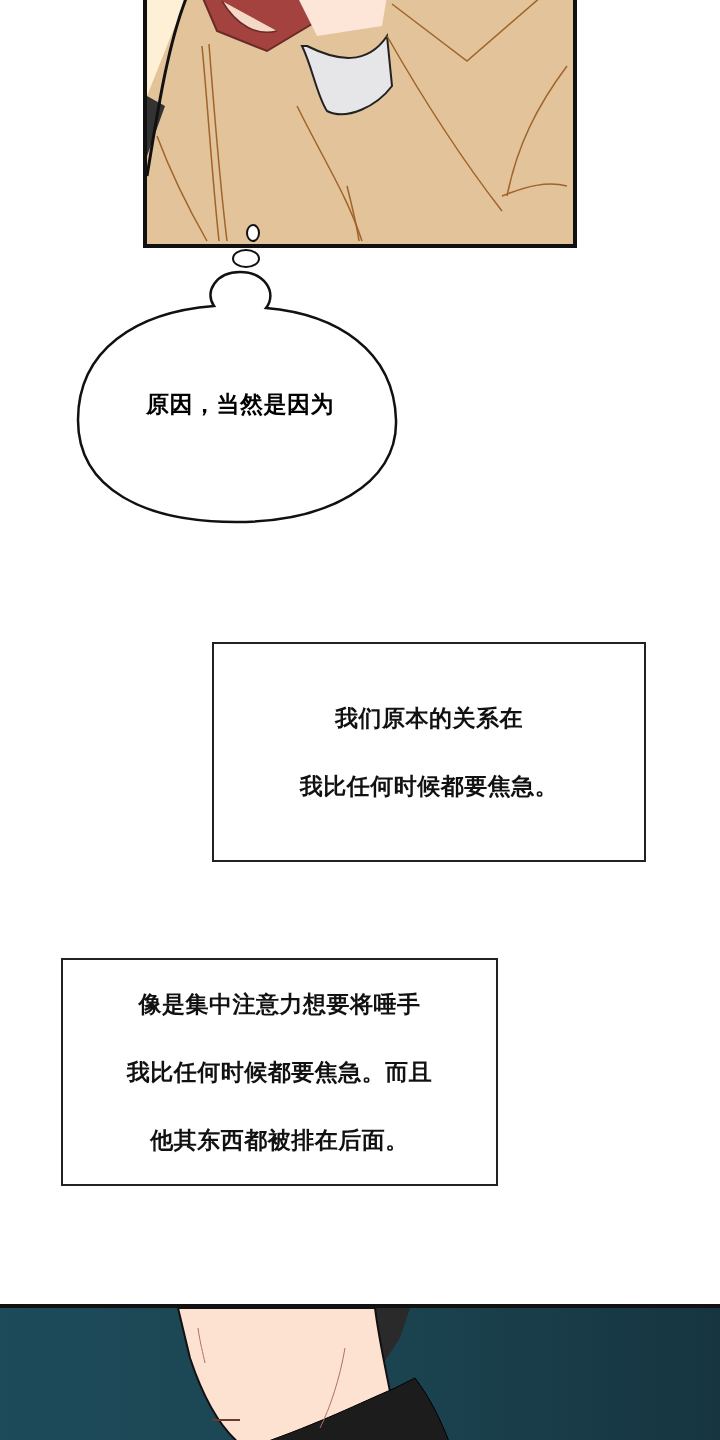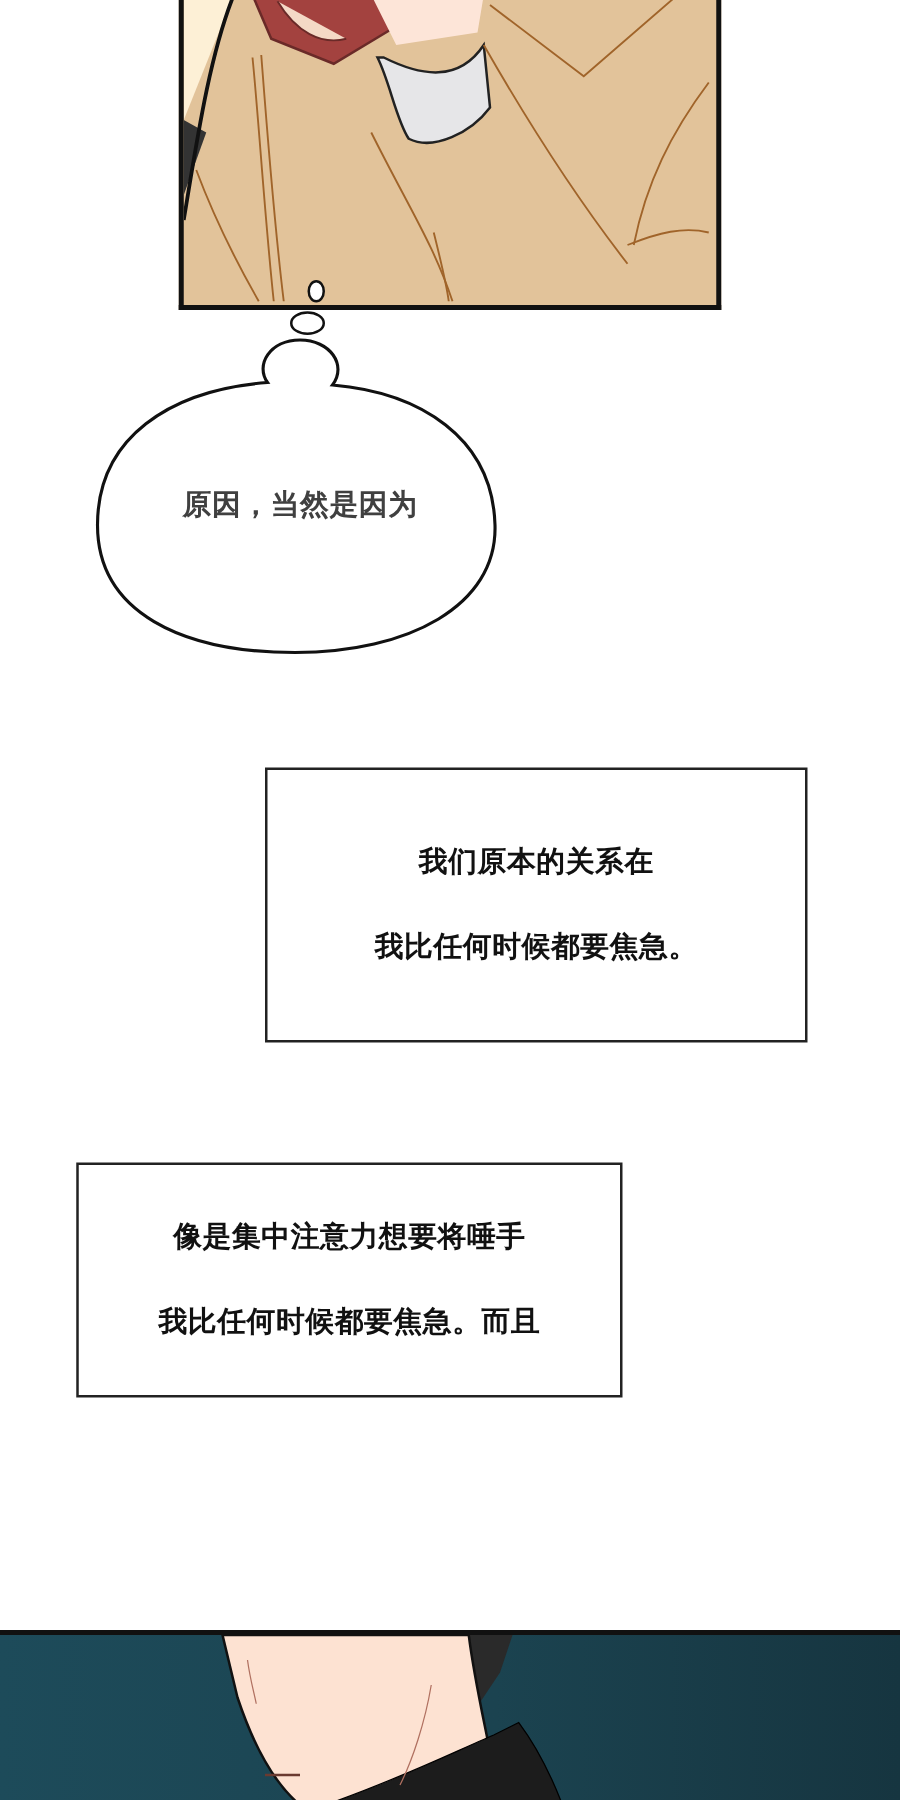--- a/index.html
+++ b/index.html
@@ -13,26 +13,26 @@
   }
   .panel-bottom {
     position: absolute; left: 0; top: 1304px; width: 720px; height: 136px;
     border-top: 4px solid #111;
     background: linear-gradient(90deg, #1d4b5a 0%, #1b4350 55%, #163540 100%);
     overflow: hidden;
   }
   .bubble-dot { position: absolute; border: 2px solid #111; border-radius: 50%; background: #fff; }
   .thought-svg { position: absolute; left: 76px; top: 270px; }
   .bubble-text {
-    position: absolute; text-align: center; font-size: 23px; line-height: 33px; color: #404040;
+    position: absolute; text-align: center; font-size: 23px; line-height: 33px; color: #000000;
     font-weight: bold; letter-spacing: 0.5px;
   }
   .caption-box {
     position: absolute; border: 2px solid #222; background: #fff; box-sizing: border-box;
-    display: flex; align-items: center; justify-content: center;
+    display: flex; align-items: center; justify-content: center; margin-top: 28px;
   }
   .caption-text {
     text-align: center; font-size: 23px; line-height: 34px; color: #111; font-weight: bold;
     white-space: pre-line; letter-spacing: 0.5px;
   }
 </style>
 </head>
 <body>
 
 <div class="panel-top">
@@ -69,24 +69,25 @@
   <div>原因，当然是因为</div>
 </div>
 
 <div class="caption-box" style="left:212px; top:614px; width:434px; height:220px;">
   <div class="caption-text">
     <div>我们原本的关系在</div>
     <div>我比任何时候都要焦急。</div>
   </div>
 </div>
 
-<div class="caption-box" style="left:61px; top:930px; width:437px; height:188px;">
+<div class="caption-box" style="left:61px; top:930px; width:437px; height:228px;">
   <div class="caption-text">
     <div>像是集中注意力想要将唾手</div>
     <div>我比任何时候都要焦急。而且</div>
+    <div>他其东西都被排在后面。</div>
   </div>
 </div>
 
 <div class="panel-bottom">
   <svg width="720" height="136" viewBox="0 0 720 136">
     <path d="M370,0 L410,0 L400,30 L380,60 Z" fill="#2a2a2a"></path>
     <path d="M178,0 L375,0 C380,40 390,80 395,110 L300,136 L240,136 C215,115 200,80 190,50 Z" fill="#fde2d2" stroke="#111" stroke-width="2"></path>
     <path d="M212,112 L240,112" stroke="#6a3a30" stroke-width="2" fill="none"></path>
     <path d="M395,80 C360,95 320,115 260,136 L450,136 C440,110 430,90 415,70 Z" fill="#1c1c1c" stroke="#000" stroke-width="1"></path>
     <path d="M345,40 C340,70 330,100 320,120" stroke="#b07060" stroke-width="1" fill="none"></path>

